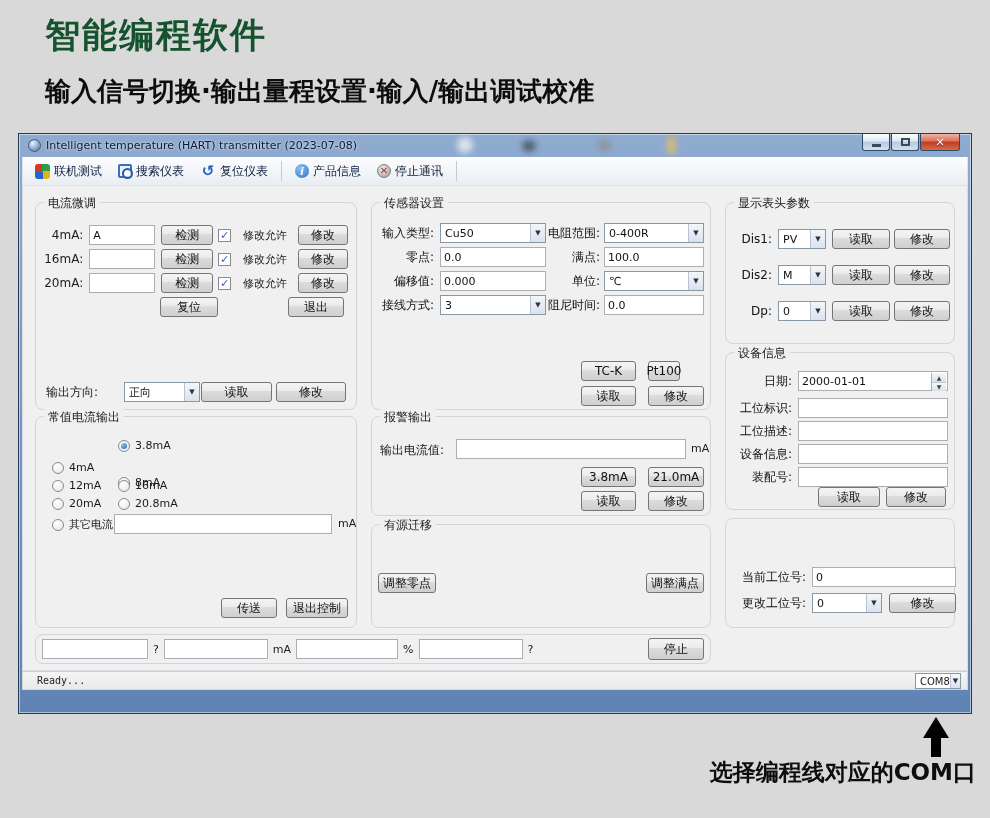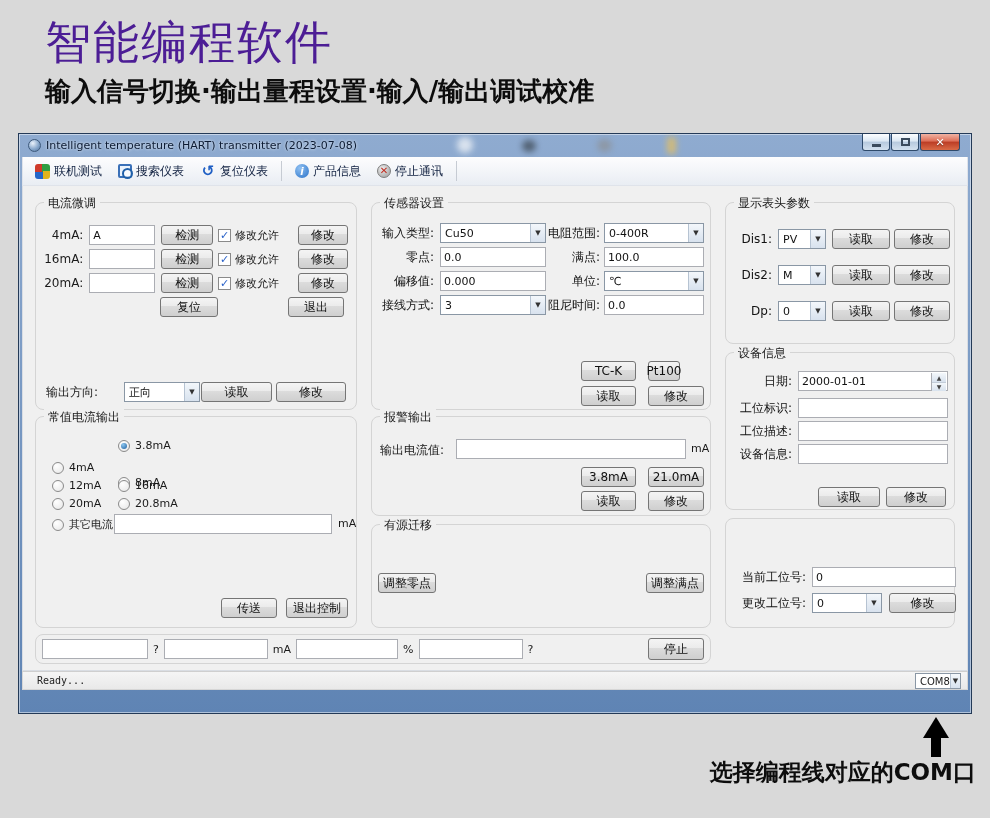--- a/index.html
+++ b/index.html
@@ -5,21 +5,21 @@
   * { box-sizing: border-box; margin: 0; padding: 0; }
   html,body { width: 990px; height: 818px; }
   body {
     background: #d9d9d9;
     font-family: "DejaVu Sans", sans-serif;
     position: relative;
     overflow: hidden;
     color: #111;
   }
   
-  .hdr-title { position:absolute; left:45px; top:12px; font-size:46px; font-weight:400; letter-spacing:2px; color:#4c1d95; }
+  .hdr-title { position:absolute; left:45px; top:12px; font-size:35px; font-weight:700; letter-spacing:2px; color:#14532d; }
   .hdr-sub   { position:absolute; left:45px; top:74px; font-size:26px; font-weight:700; color:#0d0d0d; }
 
   
   .window {
     position:absolute; left:18px; top:133px; width:954px; height:581px;
     background: linear-gradient(#8fabd0, #5f84b4);
     border:1px solid #243a57;
     box-shadow: inset 0 0 0 1px rgba(255,255,255,.5);
     padding: 0 3px 6px 3px;
   }
@@ -98,21 +98,21 @@
   .p-const    { left:12px;  top:230px; width:322px; height:212px; }
   .p-sensor   { left:348px; top:16px;  width:340px; height:208px; }
   .p-alarm    { left:348px; top:230px; width:340px; height:100px; }
   .p-migr     { left:348px; top:338px; width:340px; height:104px; }
   .p-disp     { left:702px; top:16px;  width:230px; height:142px; }
   .p-dev      { left:702px; top:166px; width:230px; height:158px; }
   .p-station  { left:702px; top:332px; width:230px; height:110px; }
   .p-monitor  { left:12px;  top:448px; width:676px; height:30px; display:flex; align-items:center; padding:0 6px; gap:5px; }
 
   .trim-lbl { width:44px; text-align:right; margin-right:6px; }
-  .chkwrap { display:flex; align-items:center; gap:4px; margin:0 5px; width:84px; }
+  .chkwrap { display:flex; align-items:center; gap:12px; margin:0 5px; width:84px; }
   .chkwrap .lbl { font-size:11px; }
 
   .radio-item { position:absolute; display:flex; align-items:center; gap:5px; font-size:11px; color:#1a1a1a; }
 
   .sl { position:absolute; font-size:12px; line-height:20px; text-align:right; white-space:nowrap; }
   .sf { position:absolute; }
 
   .statusbar { height:19px; background:linear-gradient(#f5f5f5,#e9e9e9); border:1px solid #d6d6d6; border-top:1px solid #cfcfcf;
     position:relative; display:flex; align-items:center; font-size:10px; font-family:"DejaVu Sans Mono", monospace; color:#222; }
   .com-combo { position:absolute; right:6px; top:1px; width:46px; height:16px; font-size:10px;
@@ -375,20 +375,24 @@
         <input class="sf txt" style="left: 64px; width: 150px;" value="">
       </div>
       <div class="row" style="top:68px">
         <span class="sl" style="left:0;width:58px">工位描述:</span>
         <input class="sf txt" style="left: 64px; width: 150px;" value="">
       </div>
       <div class="row" style="top:91px">
         <span class="sl" style="left:0;width:58px">设备信息:</span>
         <input class="sf txt" style="left: 64px; width: 150px;" value="">
       </div>
+      <div class="row" style="top:114px">
+        <span class="sl" style="left:0;width:58px">装配号:</span>
+        <input class="sf txt" style="left: 64px; width: 150px;" value="">
+      </div>
       <span class="btn" style="position:absolute;left:92px;top:134px;width:62px">读取</span>
       <span class="btn" style="position:absolute;left:160px;top:134px;width:60px">修改</span>
     </div>
 
     <div class="grp p-station">
       <div class="row" style="top:48px">
         <span class="sl" style="left:0;width:72px">当前工位号:</span>
         <input class="sf txt" style="left: 78px; width: 144px;" value="0">
       </div>
       <div class="row" style="top:74px">

